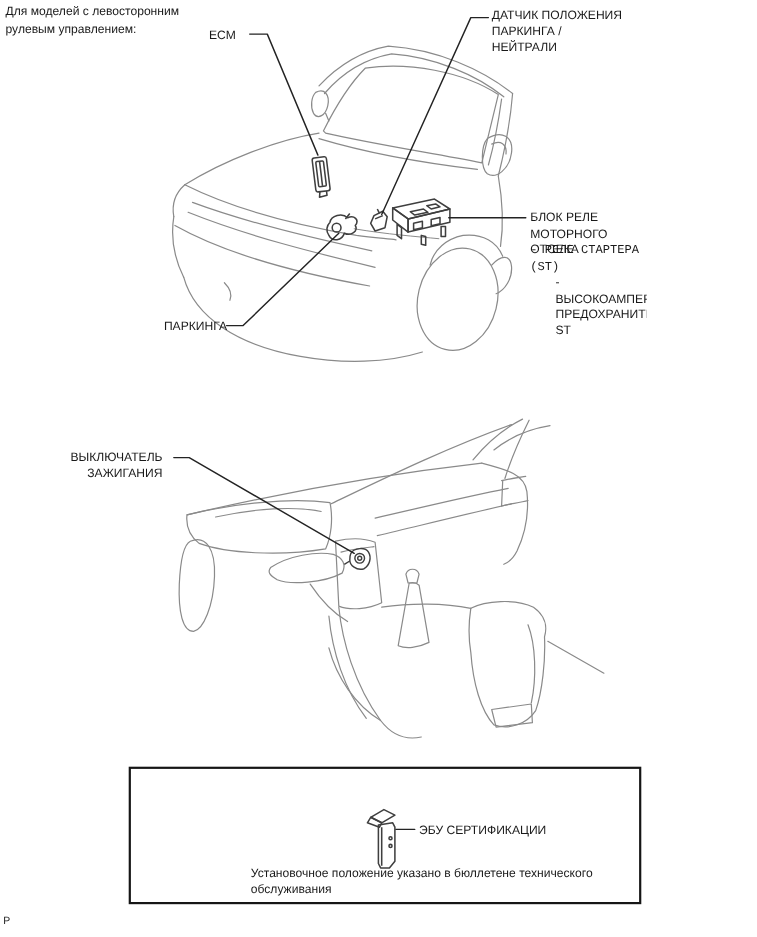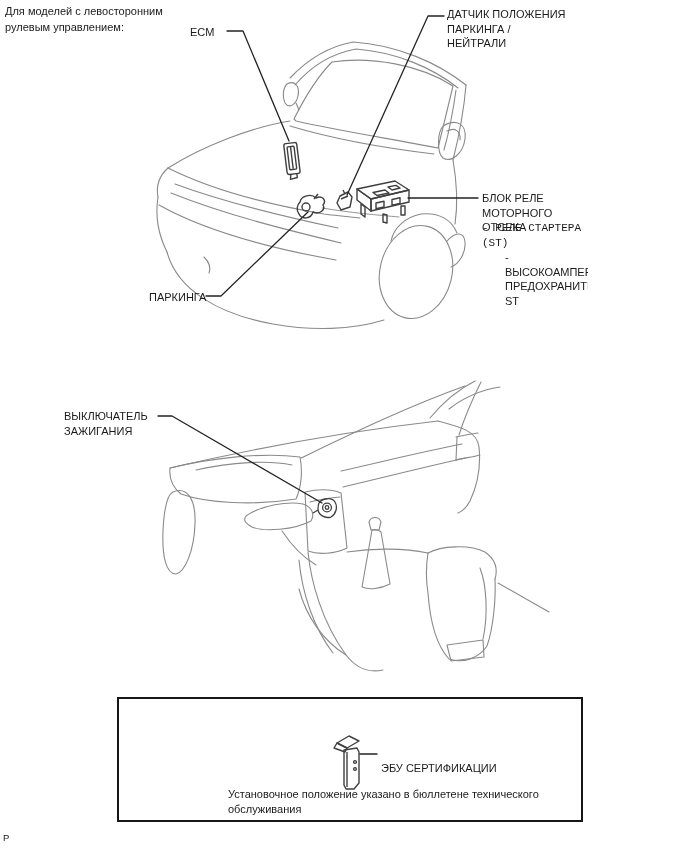--- a/index.html
+++ b/index.html
@@ -192,25 +192,25 @@
 
   <div class="label" style="left:482px;top:191px;">БЛОК РЕЛЕ МОТОРНОГО ОТСЕКА</div>
 
   <div class="label" style="left:482px;top:221px;font-family:Liberation Mono, monospace;">- РЕЛЕ СТАРТЕРА (ST)</div>
 
   <div class="label" style="left:505px;top:250px;">- ВЫСОКОАМПЕРНЫЙ
 ПРЕДОХРАНИТЕЛЬ ST</div>
 
   <div class="label" style="left:149px;top:290px;">ПАРКИНГА</div>
 
-  <div class="label" style="left:64px;top:409px;">ВЫКЛЮЧАТЕЛЬ
+  <div class="label" style="left:64px;top:409px;text-align:right;">ВЫКЛЮЧАТЕЛЬ
 ЗАЖИГАНИЯ</div>
 
   <div class="note-box"></div>
 
-  <div class="label" style="left:381px;top:748px;margin-top:13px;">ЭБУ СЕРТИФИКАЦИИ</div>
+  <div class="label" style="left:381px;top:748px;">ЭБУ СЕРТИФИКАЦИИ</div>
 
   <div class="label" style="left:228px;top:787px;line-height:15px;">Установочное положение указано в бюллетене технического
 обслуживания</div>
 
   <div class="page-marker">P</div>
 
 </div>
 
 </body></html>

